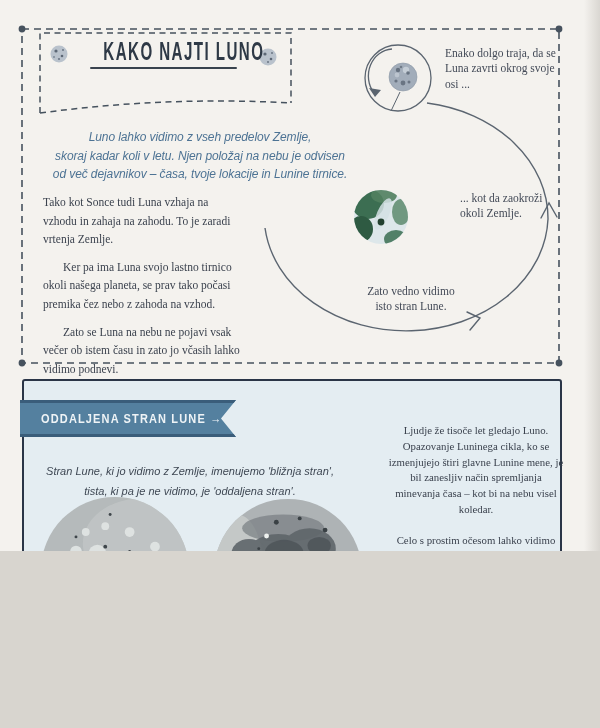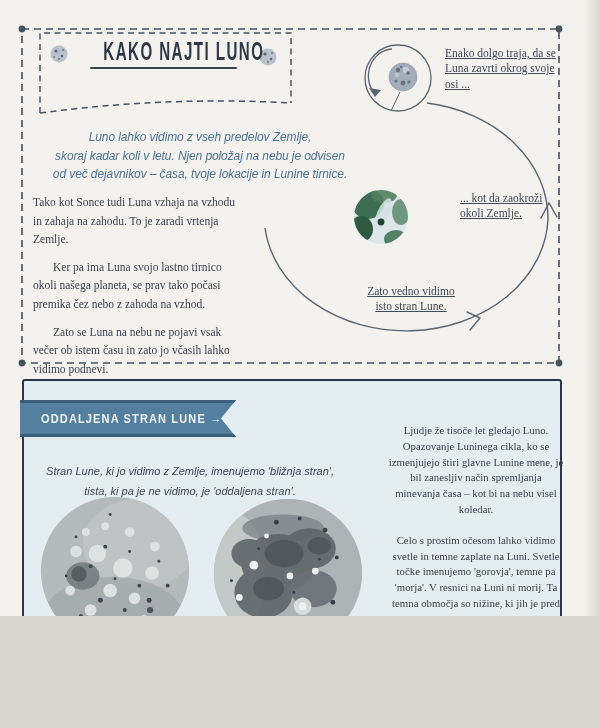--- a/index.html
+++ b/index.html
@@ -1,43 +1,43 @@
 <!DOCTYPE html>
 <html style="--paper: #f4f2ee; --ink: #3d4450; --script-blue: #4d7394; --banner-blue: #54809f; --banner-edge: #3a5d7a; --box-bg: #e4edf2; --box-border: #2a3547; --line: #5b6570;"><head>
 <meta charset="utf-8">
 <style>
   :root{
     --paper:#f4f2ee; --ink:#3d4450; --script-blue:#4d7394; --script-dark:#3f4854;
     --banner-blue:#54809f; --banner-edge:#3a5d7a; --box-bg:#e4edf2; --box-border:#2a3547;
     --line:#5b6570;
   }
   html,body{margin:0;padding:0;background:#d8d5cf;}
-  .page{position:relative;width:600px;height:616px;background:var(--paper);overflow:hidden;
+  .page{position:relative;width:600px;height:551px;background:var(--paper);overflow:hidden;
         font-family:"Liberation Serif",serif;color:var(--ink);margin:0 auto;}
   .page::after{content:"";position:absolute;top:0;right:0;width:16px;height:100%;
         background:linear-gradient(to right,rgba(110,105,95,0),rgba(110,105,95,0.20));pointer-events:none;}
   .abs{position:absolute;}
   svg{display:block;}
 
   
   .page-title{left:72px;top:39px;width:188px;text-align:center;color:#2e3946;}
   .page-title .stretch{display:inline-block;font-family:"Liberation Sans",sans-serif;font-weight:bold;
         font-size:21px;letter-spacing:2px;transform:scale(0.72,1.22);transform-origin:center;white-space:nowrap;}
   .title-underline{left:90px;top:67px;width:147px;height:2.3px;background:#39434e;border-radius:2px;}
 
   .script{font-family:Liberation Sans, sans-serif;font-style:italic;margin-top:18px;}
   .intro-script{left:20px;top:110px;width:360px;text-align:center;color:var(--script-blue);
         font-size:12px;line-height:18.5px;letter-spacing:-0.1px;}
   .intro-script div{white-space:nowrap;}
 
   .left-col{left:27px;top:193px;width:214px;font-size:11.5px;line-height:18.6px;color:#3b424e;text-align:left;}
-  .left-col p{margin:0 0 9px 6px;}
+  .left-col p{margin:0 0 9px 16px;}
   .left-col p + p{text-indent:20px;}
 
-  .diag-label{font-size:11.5px;line-height:15.3px;color:#434a57;text-decoration:underline;}
+  .diag-label{font-size:11.5px;line-height:15.3px;color:#434a57;}
   .label-rotation{left:445px;top:46px;width:112px;}
   .label-orbit{left:440px;top:191px;width:84px;margin-left:20px;}
   .label-sameside{left:365px;top:284px;width:92px;text-align:center;}
 
   
   .feature-box{left:22px;top:379px;width:540px;height:314px;background:var(--box-bg);
         border:2.5px solid var(--box-border);border-radius:3px;box-sizing:border-box;}
   .banner{left:20px;top:400px;width:216px;height:37px;background:var(--banner-blue);
         border-top:3px solid var(--banner-edge);border-bottom:3px solid var(--banner-edge);
         box-sizing:border-box;clip-path:polygon(0 0,100% 0,calc(100% - 15px) 50%,100% 100%,0 100%);

